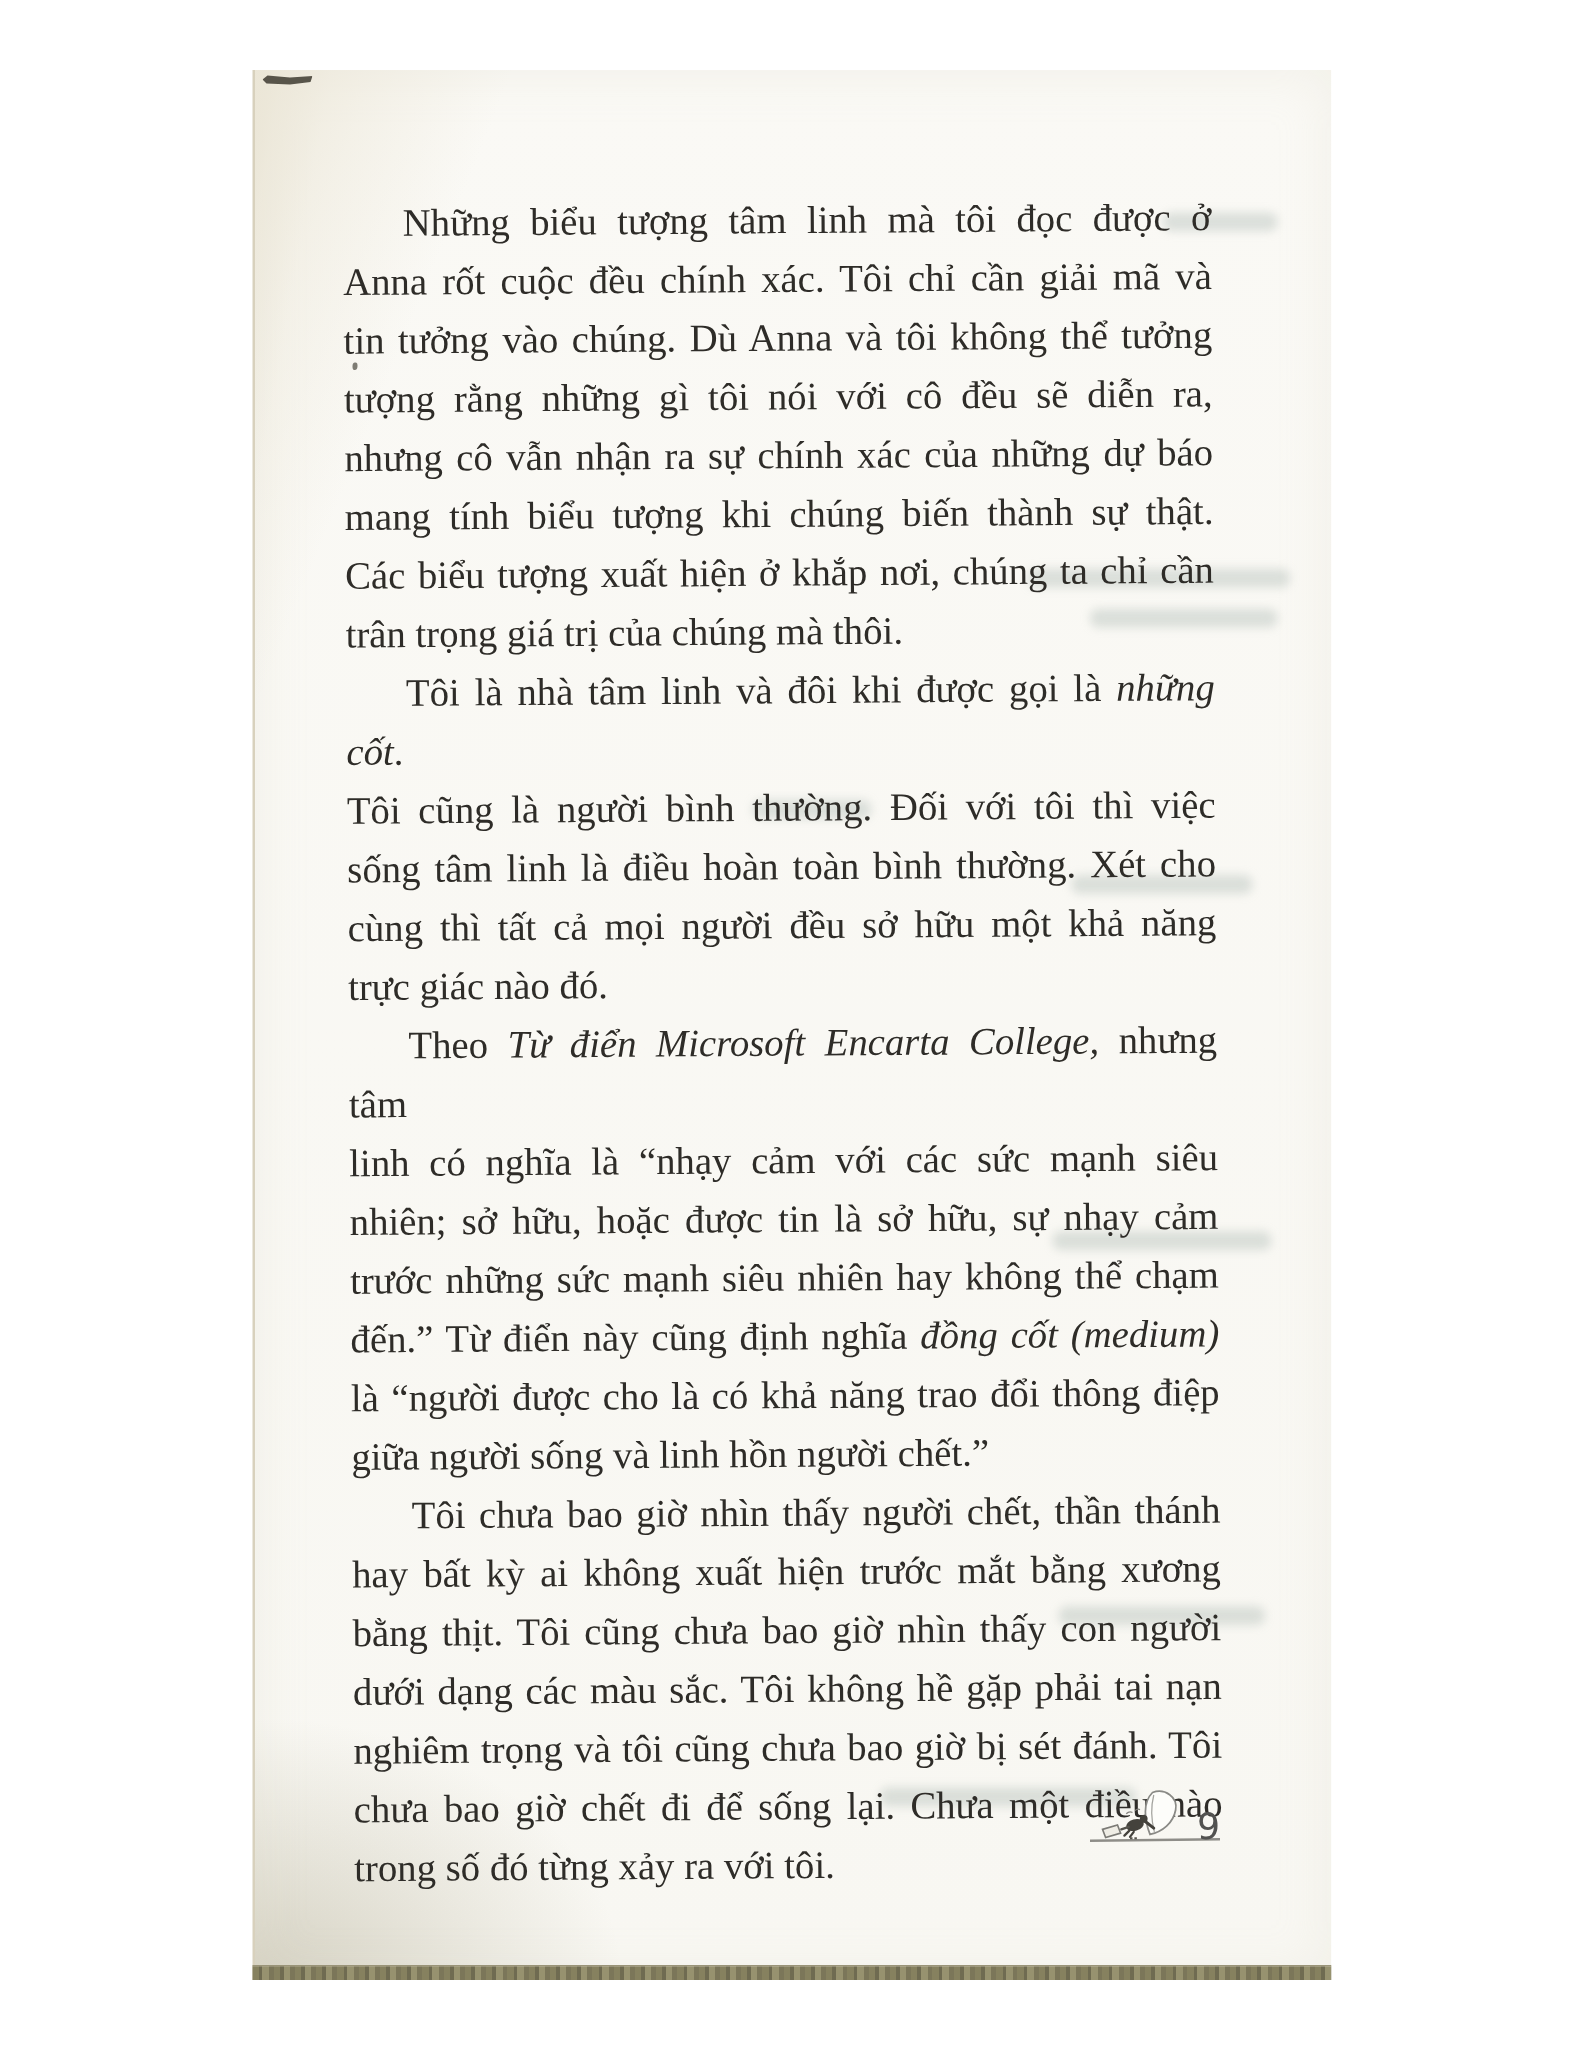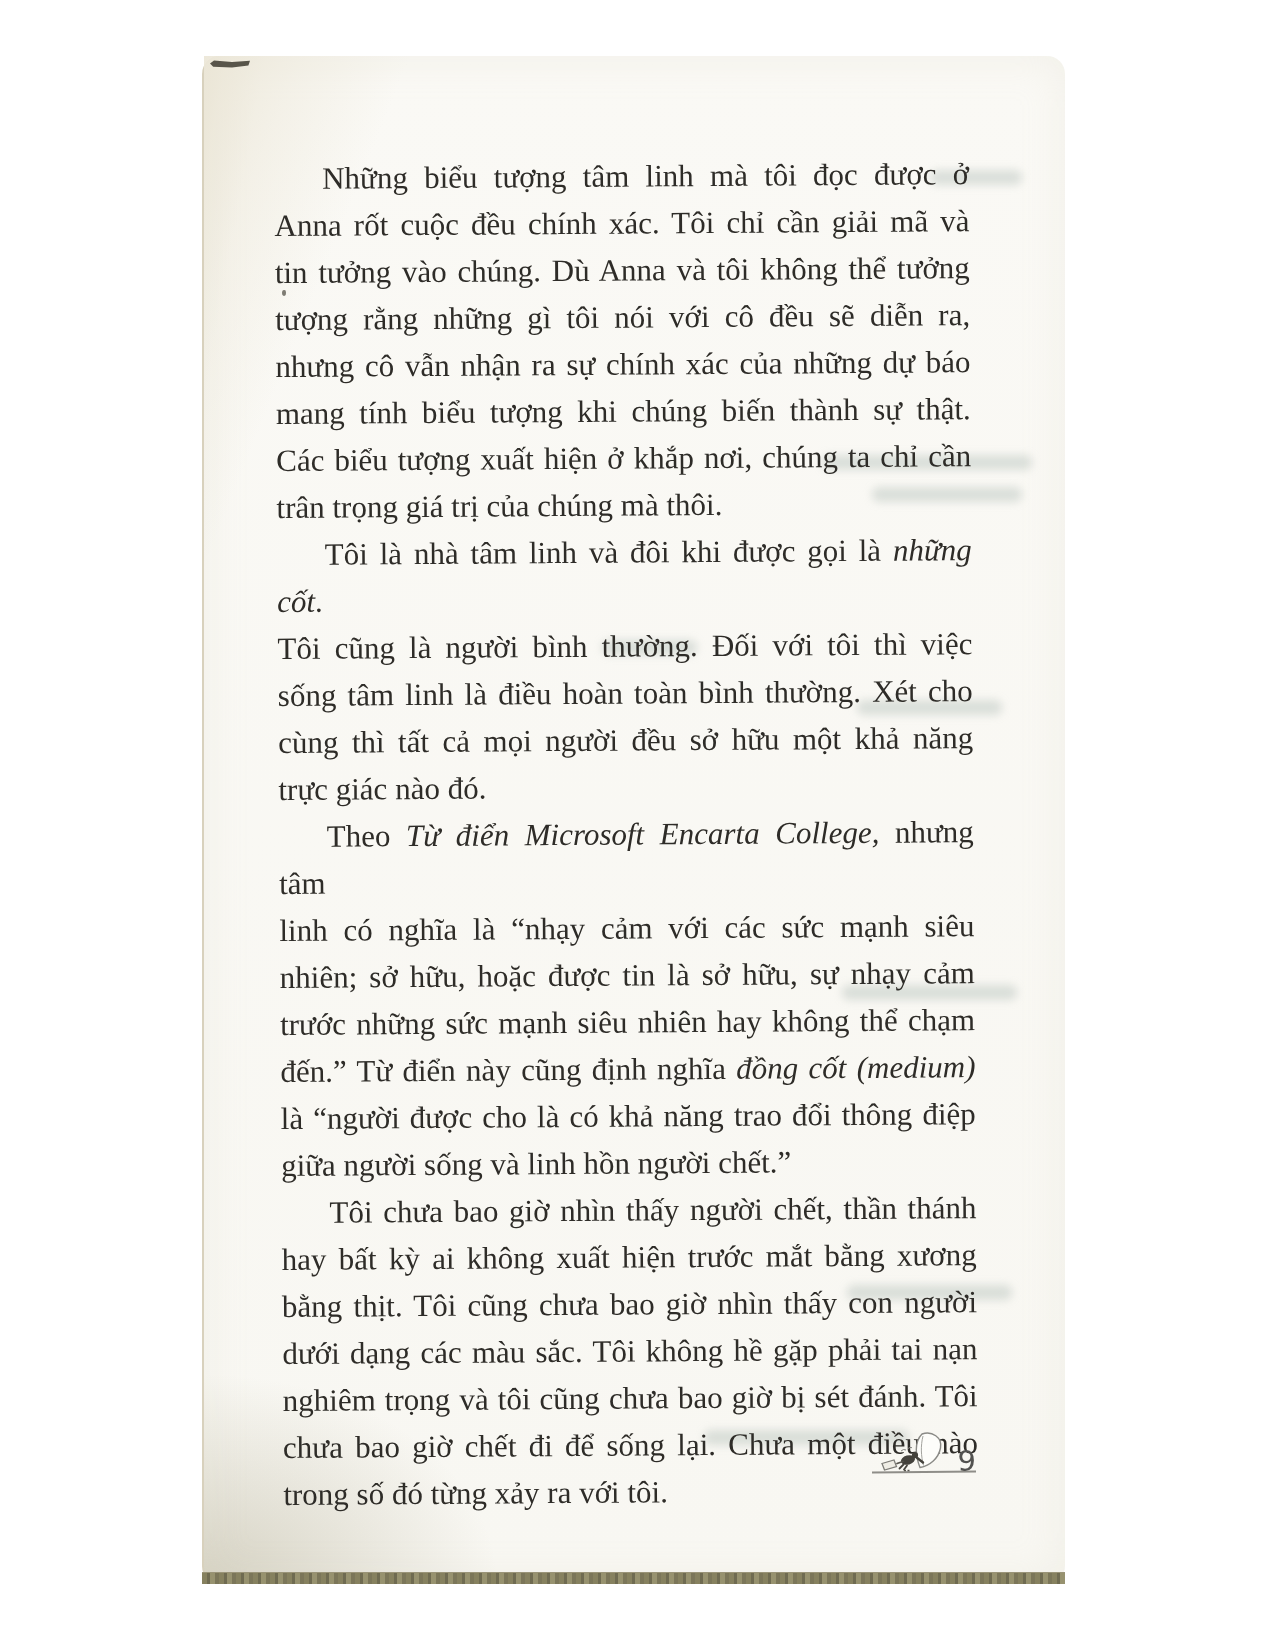--- a/index.html
+++ b/index.html
@@ -18,21 +18,20 @@
   .page {
     position: absolute;
     left: 202px; top: 56px;
     width: 861px; height: 1528px;
     background:
       linear-gradient(100deg, rgba(196,186,156,0.40) 0px, rgba(196,186,156,0.12) 22px, rgba(196,186,156,0.0) 60px),
       radial-gradient(ellipse 420px 300px at 0% 100%, rgba(148,140,106,0.35), rgba(148,140,106,0.0) 70%),
       linear-gradient(#faf9f5, #f8f7f2);
     border-left: 2px solid #d8d1bd;
     box-shadow: inset 0 0 40px rgba(220,214,196,0.25);
-    border-radius: 18px;
   }
   
   .corner-fold {
     position: absolute; left: 0; top: 0;
     width: 240px; height: 520px;
     background: linear-gradient(112deg, rgba(236,231,216,0.95) 0%, rgba(236,231,216,0.45) 22%, rgba(236,231,216,0.0) 46%);
     pointer-events: none;
   }
   
   .corner-mark {

